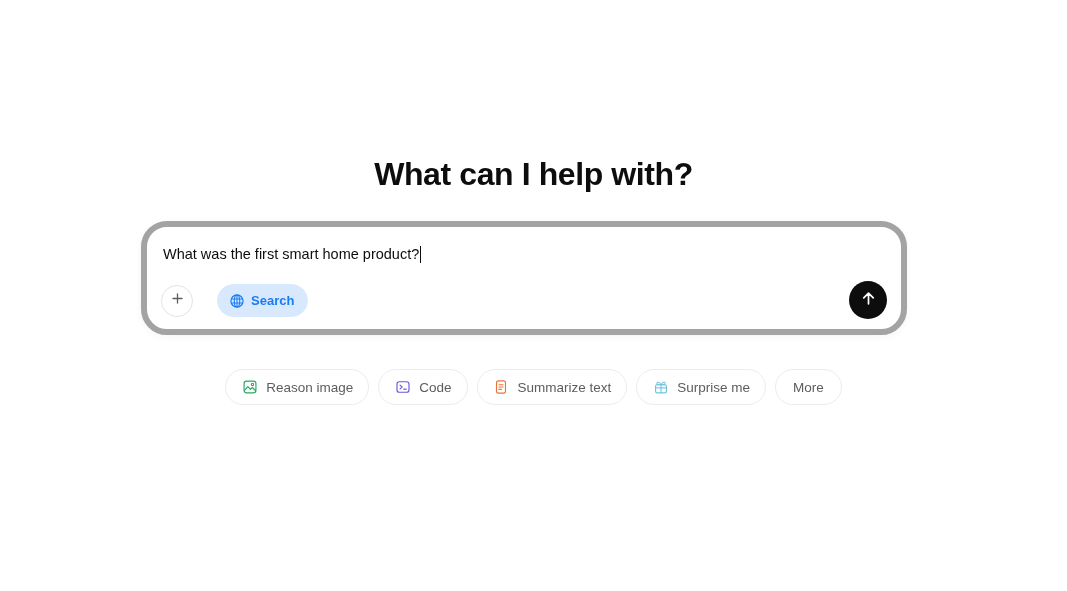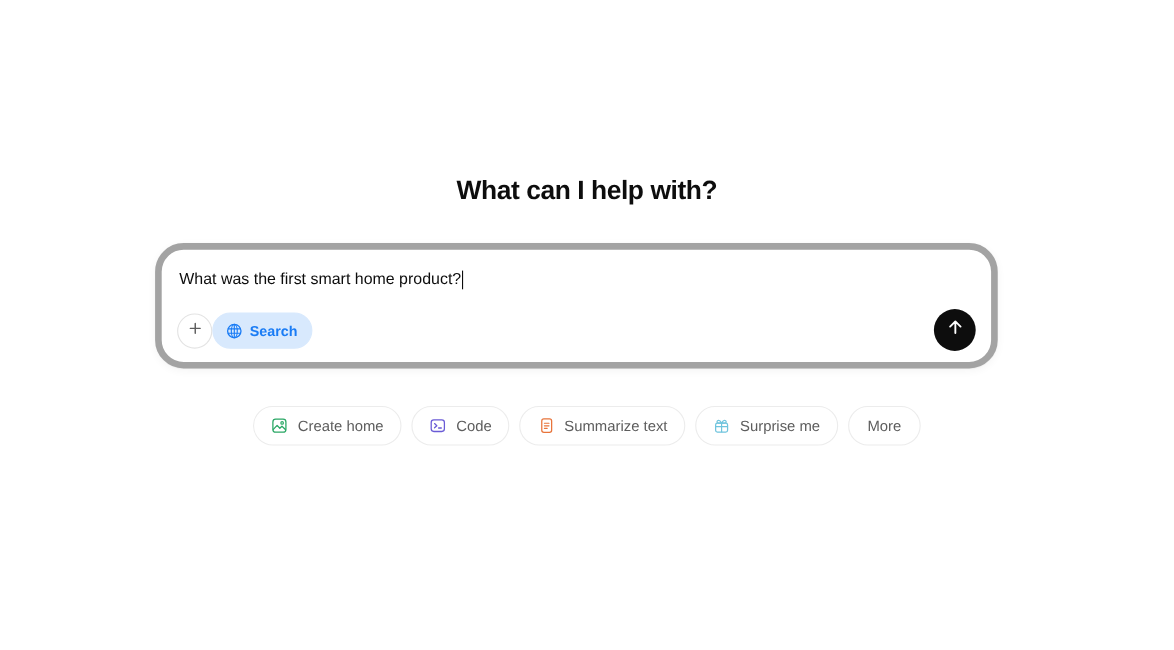--- a/index.html
+++ b/index.html
@@ -23,21 +23,21 @@
     height: 591px;
   }
 
   
   .page-title {
     position: absolute;
     top: 154px;
     left: 0;
     width: 1067px;
     text-align: center;
-    font-size: 24px;
+    font-size: 32px;
     line-height: 40px;
     font-weight: 700;
     letter-spacing: -0.4px;
     color: #0d0d0d;
   }
 
   
   .composer {
     position: absolute;
     left: 141px;
@@ -76,21 +76,21 @@
     vertical-align: -3px;
   }
 
   
   .composer-toolbar {
     position: absolute;
     left: 14px;
     bottom: 12px;
     display: flex;
     align-items: center;
-    gap: 0;
+    gap: 24px;
   }
 
   .plus-btn {
     width: 32px;
     height: 32px;
     border-radius: 50%;
     border: 1px solid #e3e3e3;
     background: #ffffff;
     display: flex;
     align-items: center;
@@ -232,21 +232,21 @@
   <div class="chips">
 
     <div class="chip">
       <span class="chip-icon">
         <svg width="16" height="16" viewBox="0 0 20 20" fill="none">
           <rect x="2.6" y="2.6" width="14.8" height="14.8" rx="3.2" stroke="#2aa765" stroke-width="1.45"></rect>
           <path d="M3.1 14.2 7.4 9.6l3.1 3.3 2.4-2.3 3.9 3.8" stroke="#2aa765" stroke-width="1.45" stroke-linecap="round" stroke-linejoin="round"></path>
           <circle cx="13.1" cy="6.8" r="1.45" stroke="#2aa765" stroke-width="1.35"></circle>
         </svg>
       </span>
-      <span>Create home</span>
+      <span>Reason image</span>
     </div>
 
     <div class="chip">
       <span class="chip-icon">
         <svg width="16" height="16" viewBox="0 0 20 20" fill="none">
           <rect x="2.5" y="3.4" width="15" height="13.2" rx="3" stroke="#6a5bd6" stroke-width="1.45"></rect>
           <path d="M6.3 7.6 8.9 10l-2.6 2.4" stroke="#6a5bd6" stroke-width="1.45" stroke-linecap="round" stroke-linejoin="round"></path>
           <path d="M10.9 12.6h3.1" stroke="#6a5bd6" stroke-width="1.45" stroke-linecap="round"></path>
         </svg>
       </span>

